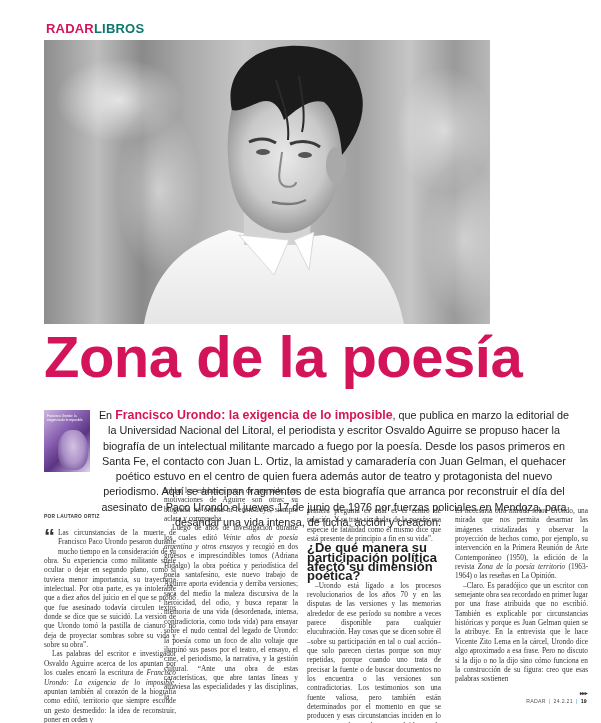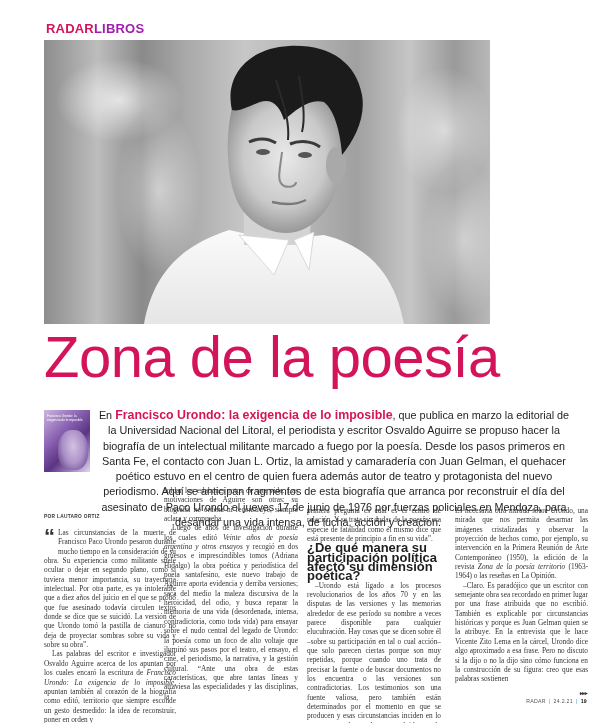--- a/index.html
+++ b/index.html
@@ -5,37 +5,37 @@
   * { box-sizing: border-box; margin: 0; padding: 0; }
   html, body { width: 601px; height: 723px; background: #ffffff; overflow: hidden; }
   body { position: relative; font-family: "Liberation Serif", serif; color: #222; }
 
   .section-tag {
     position: absolute; left: 46px; top: 22px;
     font-family: "Liberation Sans", sans-serif; font-weight: bold;
     font-size: 13px; letter-spacing: 0.2px; line-height: 14px;
   }
   .section-tag .accent { color: #d4145a; }
-  .section-tag .rest { color: #a21caf; }
+  .section-tag .rest { color: #0f766e; }
 
   .hero {
     position: absolute; left: 44px; top: 40px; width: 446px; height: 284px;
     overflow: hidden;
     background:
       radial-gradient(ellipse 90px 60px at 75px 60px, rgba(255,255,255,0.7), rgba(255,255,255,0) 70%),
       radial-gradient(ellipse 60px 120px at 115px 150px, rgba(255,255,255,0.55), rgba(255,255,255,0) 70%),
       radial-gradient(ellipse 70px 90px at 400px 90px, rgba(255,255,255,0.6), rgba(255,255,255,0) 70%),
       radial-gradient(ellipse 60px 110px at 420px 200px, rgba(255,255,255,0.5), rgba(255,255,255,0) 70%),
       linear-gradient(90deg, #8d8d8d 0%, #bdbdbd 12%, #8a8a8a 22%, #a9a9a9 32%, #c7c7c7 45%, #b3b3b3 60%, #a0a0a0 70%, #c6c6c6 82%, #9a9a9a 92%, #b8b8b8 100%);
   }
   .hero .portrait { position: absolute; left: 0; top: 0; width: 446px; height: 284px; }
 
   .headline {
     position: absolute; left: 44px; top: 324px; width: 540px;
-    font-family: "Liberation Sans", sans-serif; font-weight: normal;
+    font-family: "Liberation Sans", sans-serif; font-weight: bold;
     font-size: 58px; line-height: 66px; color: #d4145a; letter-spacing: -0.5px;
     white-space: nowrap;
   }
 
   .book-cover {
     position: absolute; left: 44px; top: 410px; width: 46px; height: 62px;
     background: linear-gradient(135deg, #cbb7de 0%, #8c64b4 35%, #5b3483 60%, #9b7fbf 80%, #e2d6ee 100%);
     overflow: hidden;
   }
   .book-cover .cover-title {

